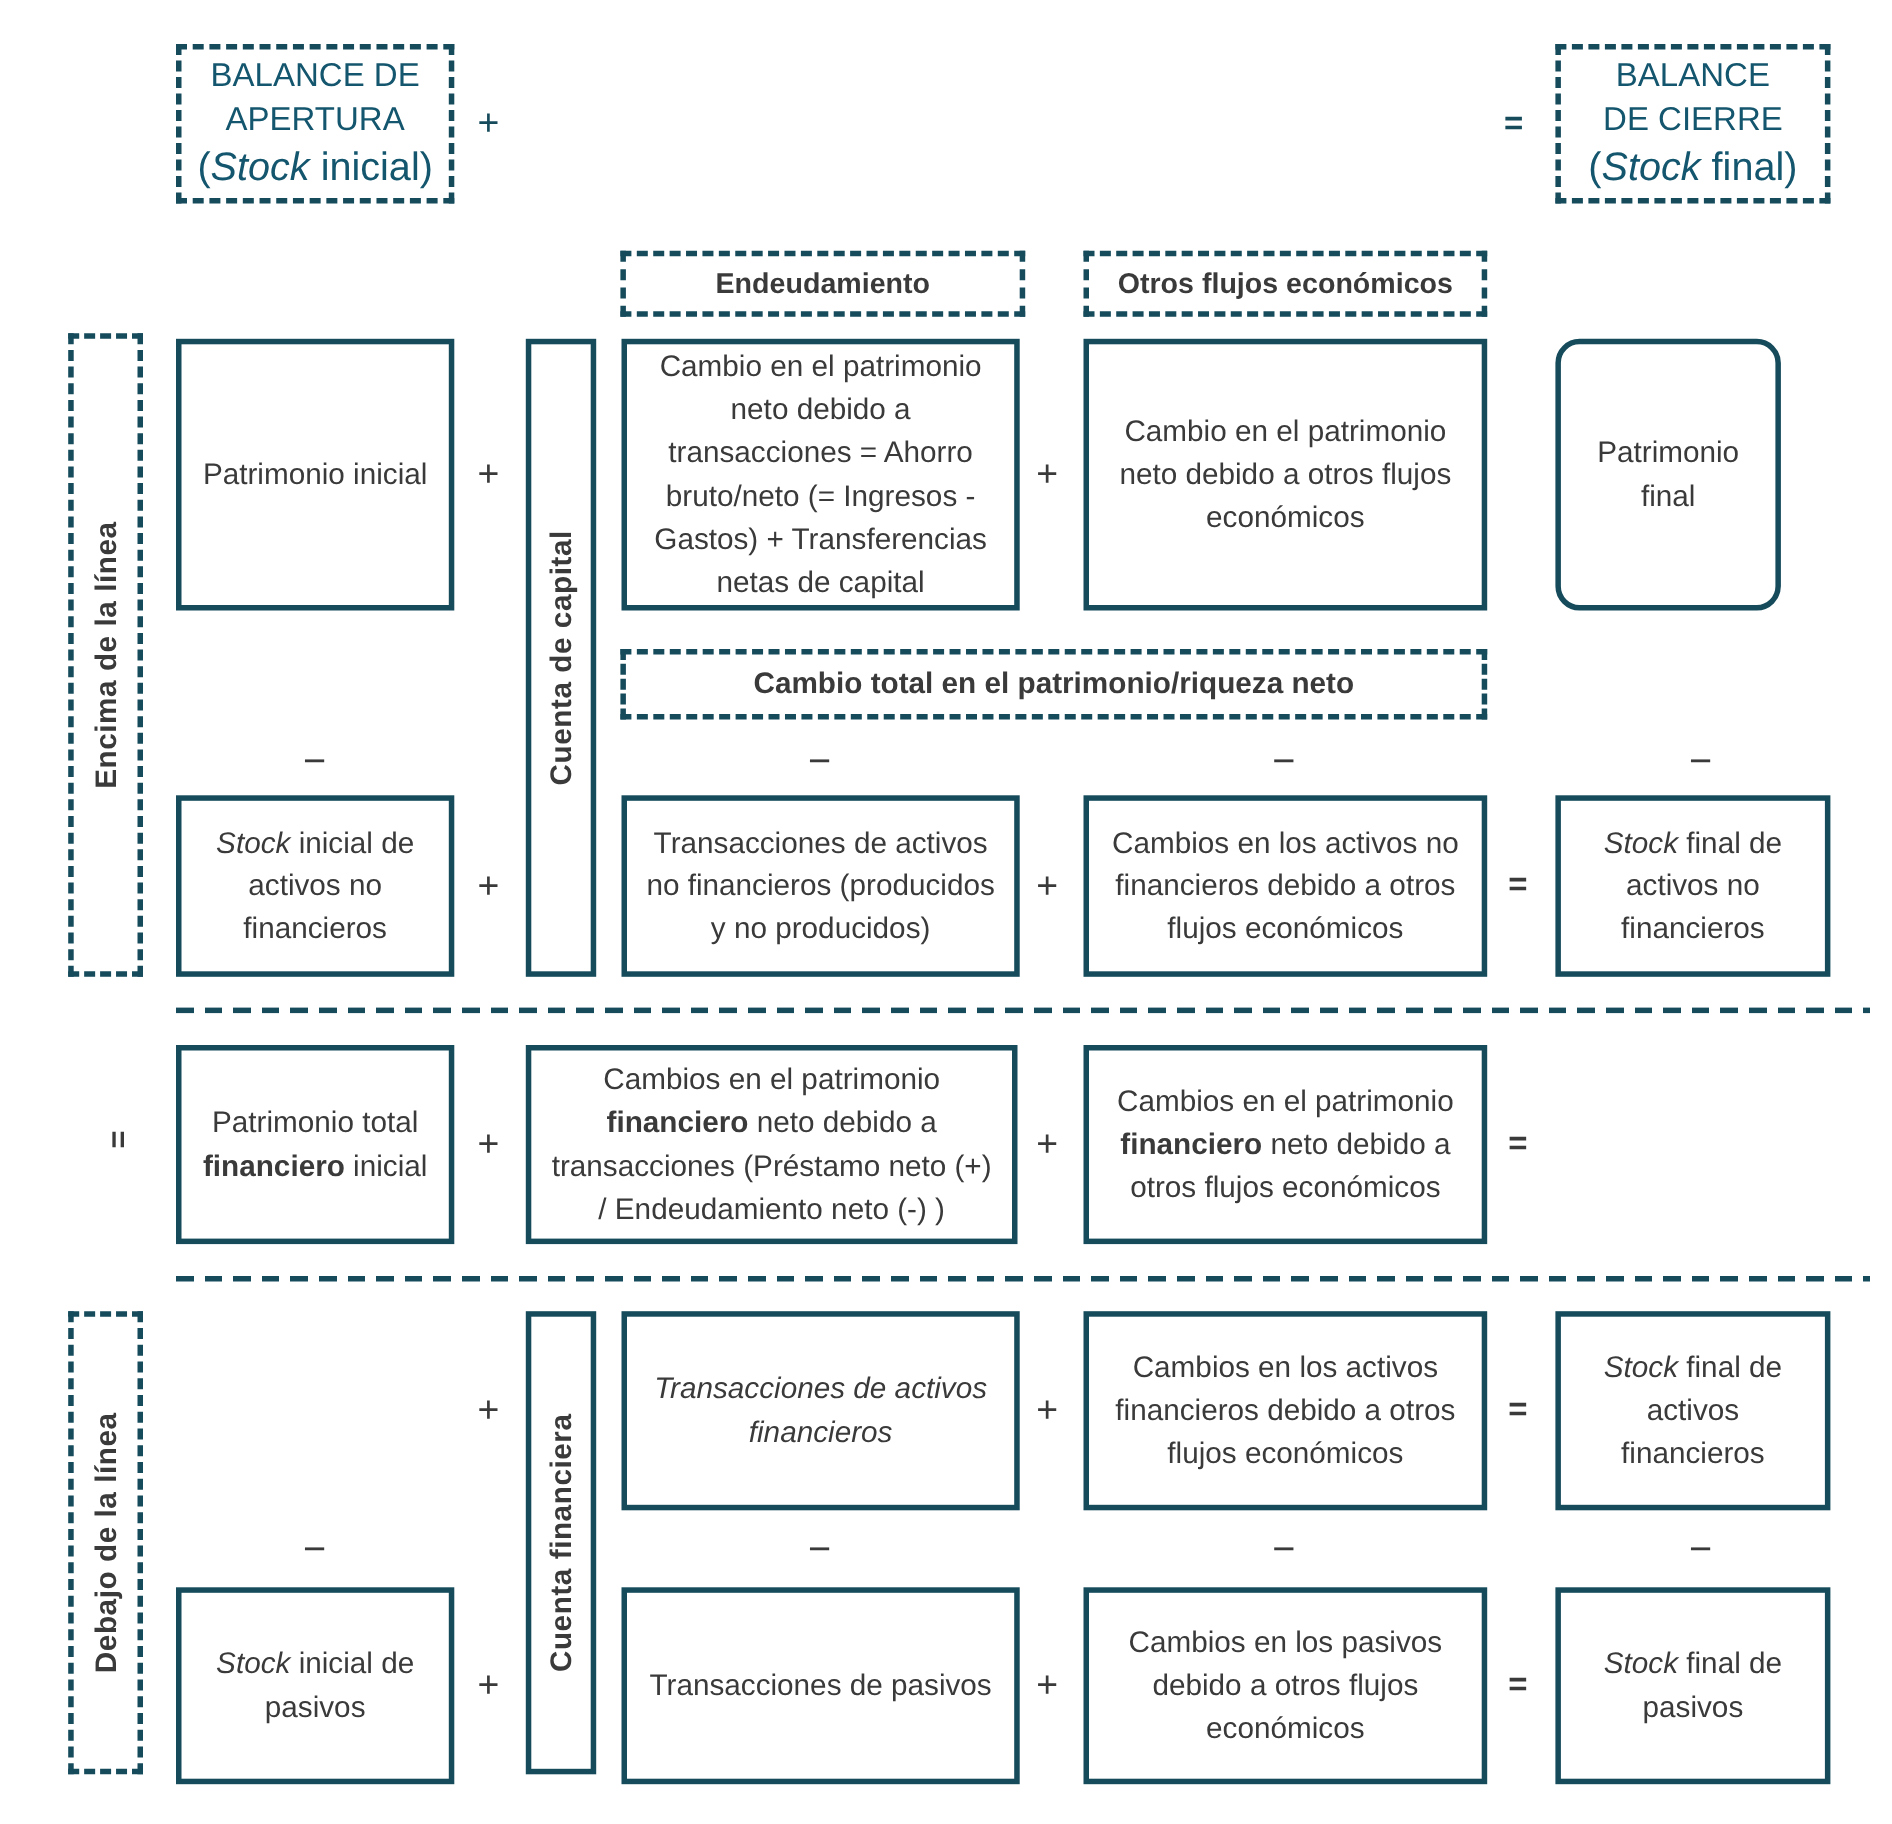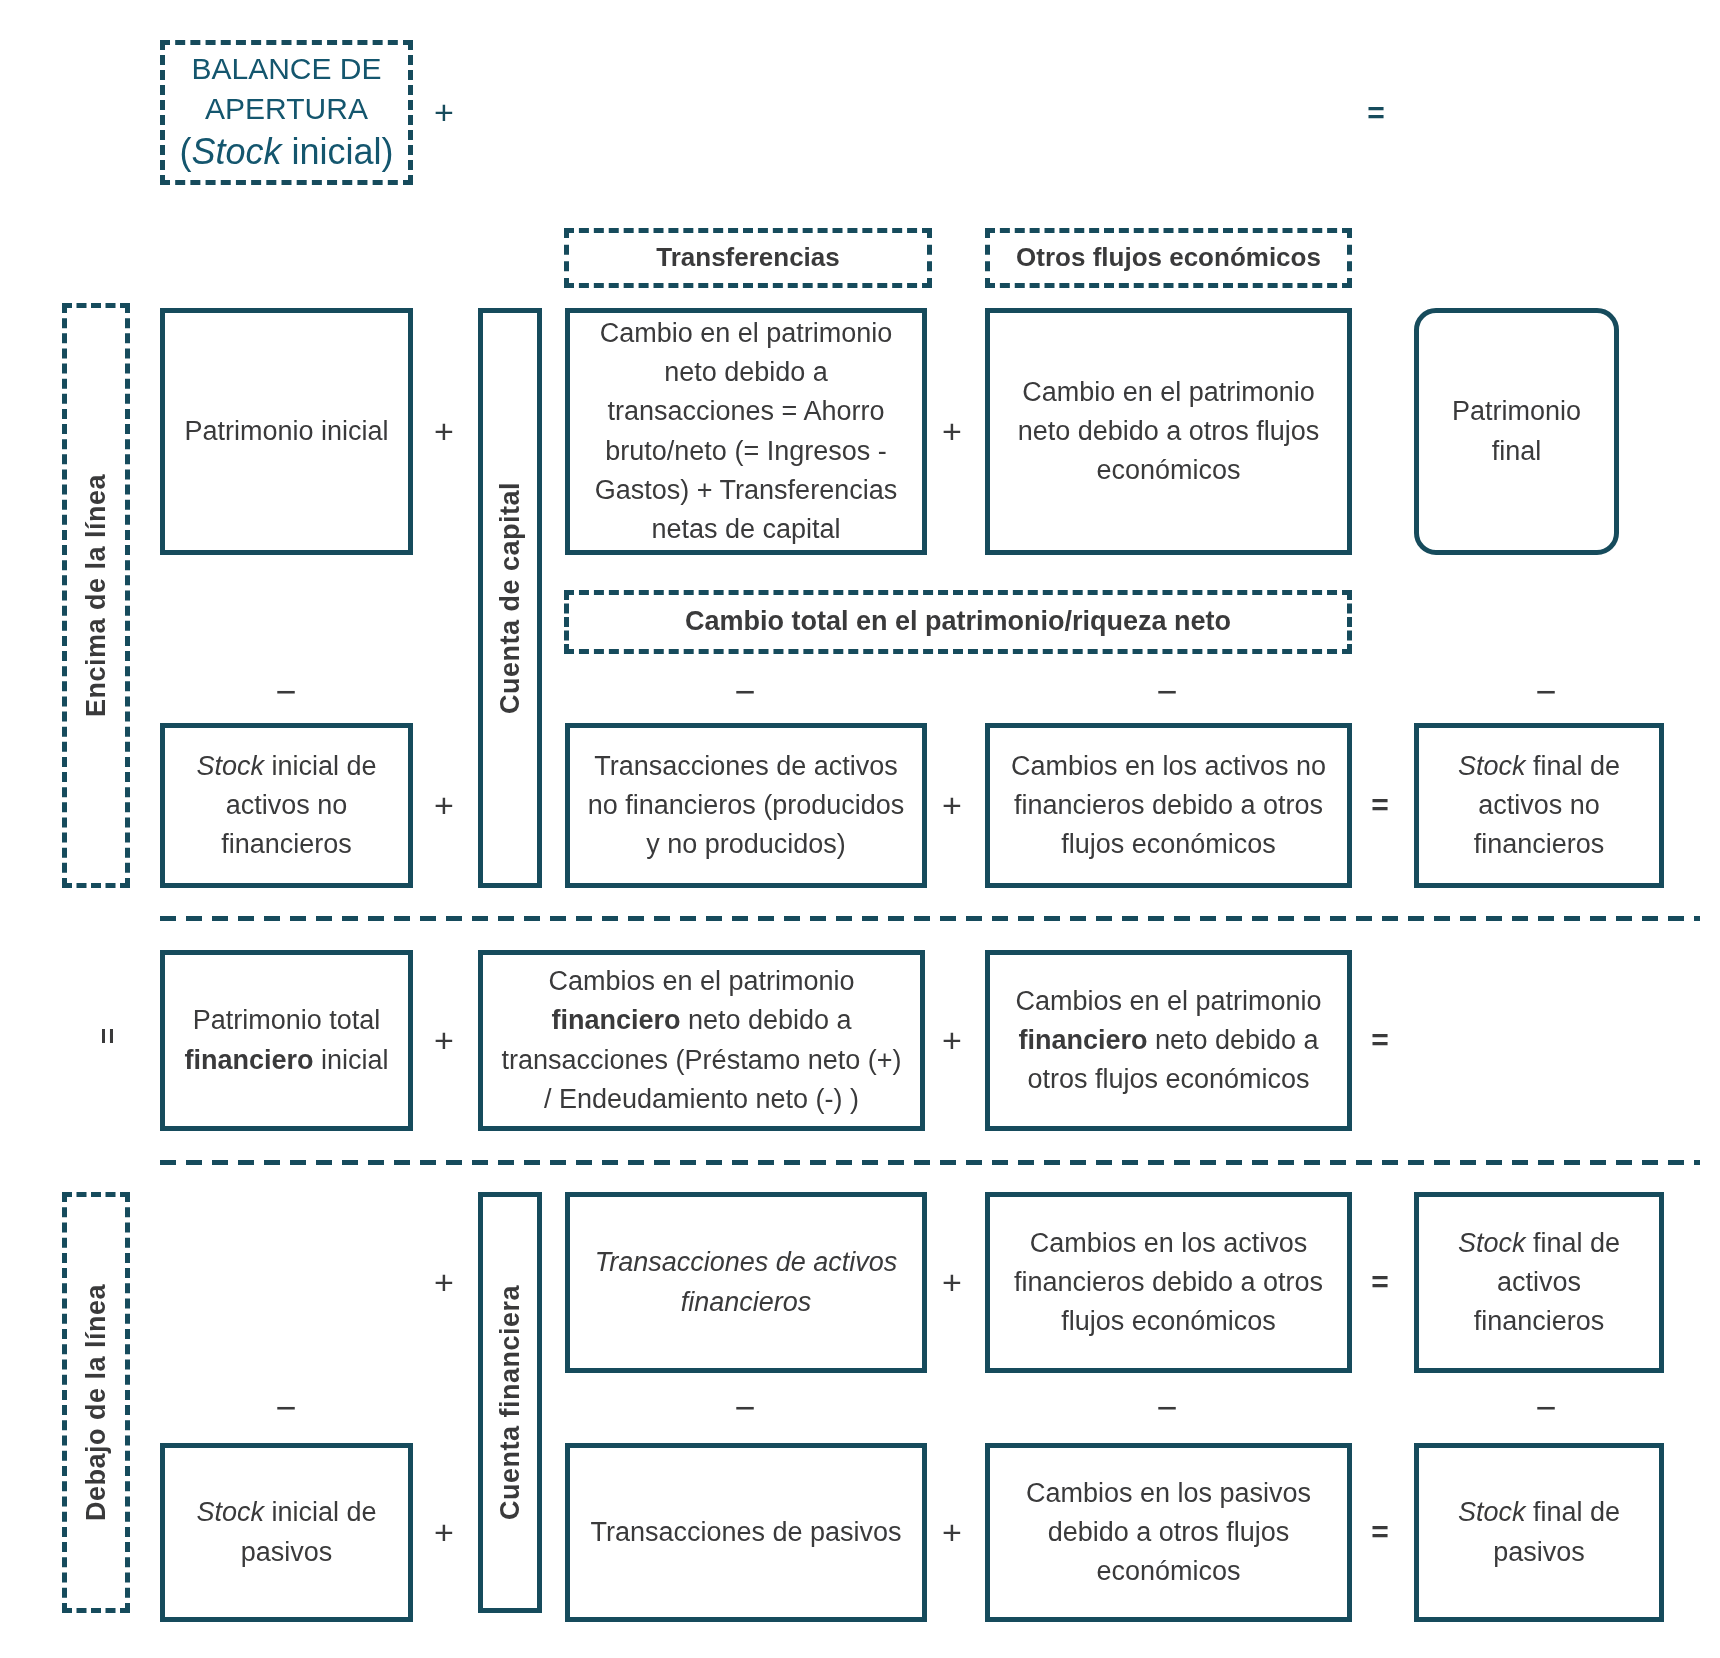--- a/index.html
+++ b/index.html
@@ -45,22 +45,31 @@
           <div><span>(</span><span style="font-style: italic;">Stock</span><span> inicial)</span></div>
         </div>
     </div>
   </div>
 
   <span class="op hd" style="left:444px;top:112px;">+</span>
 
 
   <span class="op hd eq" style="left:1376px;top:113px;">=</span>
 
+  <div class="abs box dashed hdr-box" style="left:1414px;top:40px;width:250px;height:145px;">
+    <div>
+      <div>BALANCE</div>
+      <div>DE CIERRE</div>
+      <div class="hdr-sub">
+          <div><span>(</span><span style="font-style: italic;">Stock</span><span> final)</span></div>
+        </div>
+    </div>
+  </div>
 
-  <div class="abs box dashed subhead" style="left:564px;top:228px;width:368px;height:60px;">Transferencias</div>
+  <div class="abs box dashed subhead" style="left:564px;top:228px;width:368px;height:60px;">Endeudamiento</div>
 
   <div class="abs box dashed subhead" style="left:985px;top:228px;width:367px;height:60px;">Otros flujos económicos</div>
 
   <div class="abs vbox dashed" style="left:62px;top:303px;width:68px;height:585px;">
     <span class="vtext">Encima de la línea</span>
   </div>
 
   <div class="abs vbox solid" style="left:478px;top:308px;width:64px;height:580px;">
     <span class="vtext">Cuenta de capital</span>
   </div>

